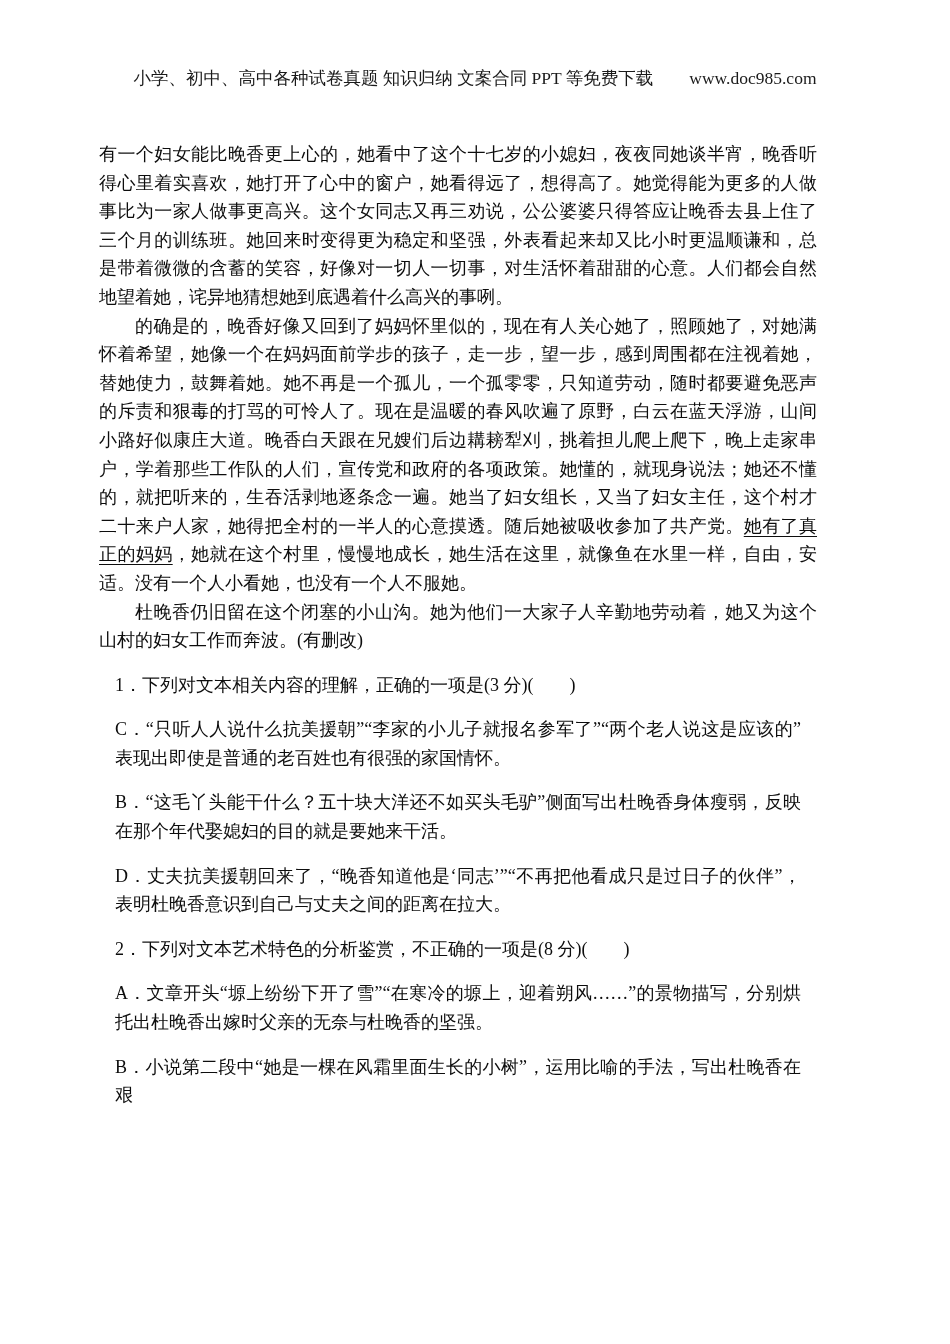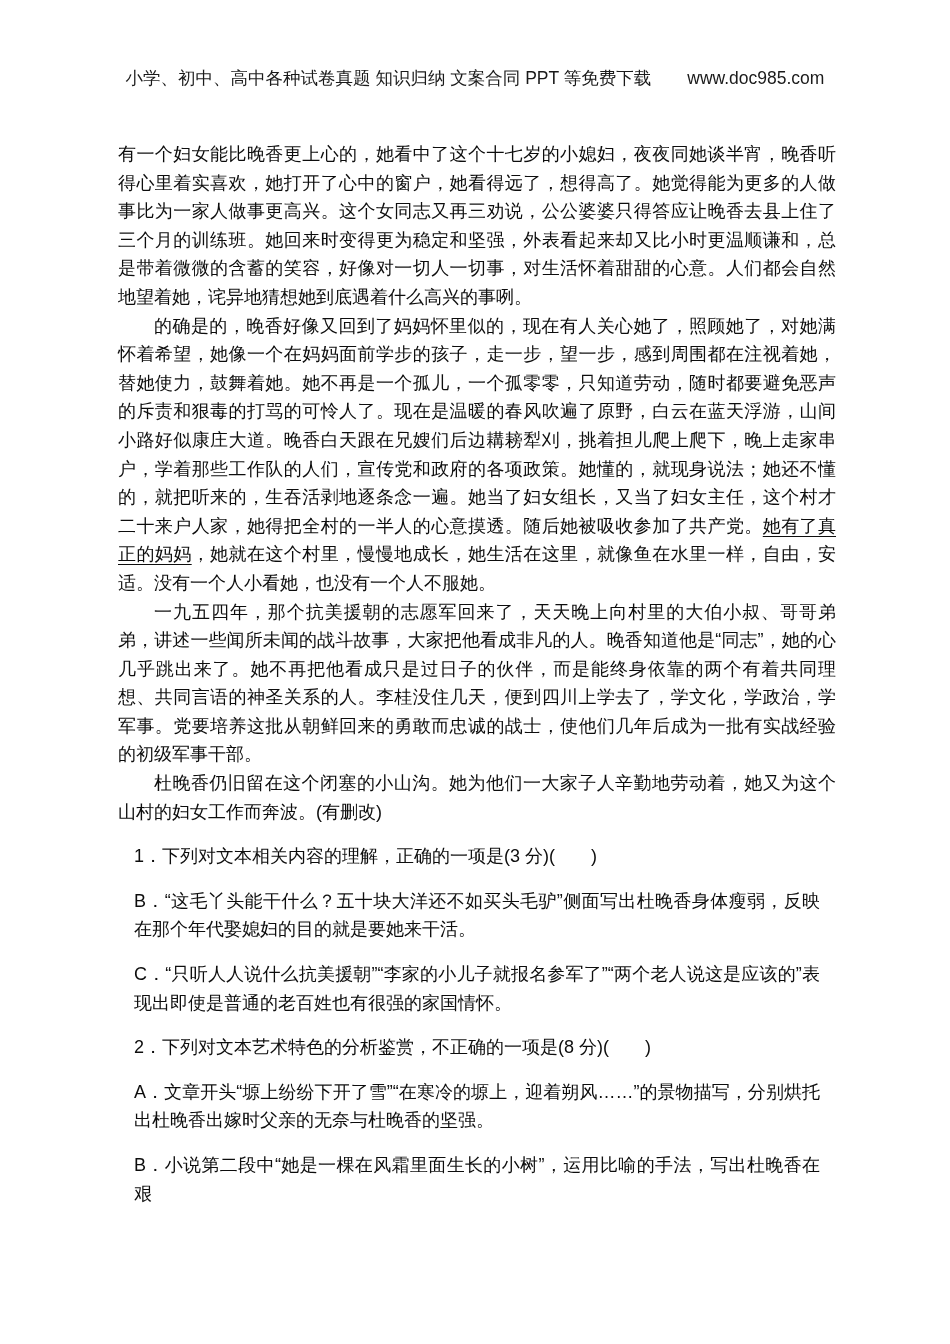--- a/index.html
+++ b/index.html
@@ -5,42 +5,42 @@
   html, body {
     margin: 0;
     padding: 0;
     background: #ffffff;
   }
   .page {
     position: relative;
     width: 950px;
     height: 1344px;
     background: #ffffff;
-    font-family: Liberation Sans, sans-serif;
+    font-family: Liberation Serif, serif;
     color: #111111;
     overflow: hidden;
   }
   .doc-header {
     position: absolute;
     top: 66px;
     left: 0;
     width: 100%;
     text-align: center;
     font-size: 17.5px;
     line-height: 24px;
     color: #1a1a1a;
     white-space: nowrap;
   }
   .doc-header .site-url {
     margin-left: 36px;
   }
   .content {
     position: absolute;
     top: 140px;
-    left: 118px;
+    left: 99px;
     width: 718px;
     font-size: 18px;
     line-height: 28.6px;
     text-align: justify;
     color: #0d0d0d;
   }
   .para {
     margin: 0;
   }
   .para.indent {
@@ -63,28 +63,28 @@
   <div class="doc-header">
     <span>小学、初中、高中各种试卷真题 知识归纳 文案合同 PPT 等免费下载</span><span class="site-url">www.doc985.com</span>
   </div>
 
   <div class="content">
 
     <p class="para"><span>有一个妇女能比晚香更上心的，她看中了这个十七岁的小媳妇，夜夜同她谈半宵，晚香听得心里着实喜欢，她打开了心中的窗户，她看得远了，想得高了。她觉得能为更多的人做事比为一家人做事更高兴。这个女同志又再三劝说，公公婆婆只得答应让晚香去县上住了三个月的训练班。她回来时变得更为稳定和坚强，外表看起来却又比小时更温顺谦和，总是带着微微的含蓄的笑容，好像对一切人一切事，对生活怀着甜甜的心意。人们都会自然地望着她，诧异地猜想她到底遇着什么高兴的事咧。</span></p>
 
     <p class="para indent"><span>的确是的，晚香好像又回到了妈妈怀里似的，现在有人关心她了，照顾她了，对她满怀着希望，她像一个在妈妈面前学步的孩子，走一步，望一步，感到周围都在注视着她，替她使力，鼓舞着她。她不再是一个孤儿，一个孤零零，只知道劳动，随时都要避免恶声的斥责和狠毒的打骂的可怜人了。现在是温暖的春风吹遍了原野，白云在蓝天浮游，山间小路好似康庄大道。晚香白天跟在兄嫂们后边耩耪犁刈，挑着担儿爬上爬下，晚上走家串户，学着那些工作队的人们，宣传党和政府的各项政策。她懂的，就现身说法；她还不懂的，就把听来的，生吞活剥地逐条念一遍。她当了妇女组长，又当了妇女主任，这个村才二十来户人家，她得把全村的一半人的心意摸透。随后她被吸收参加了共产党。</span><span class="underlined">她有了真正的妈妈</span><span>，她就在这个村里，慢慢地成长，她生活在这里，就像鱼在水里一样，自由，安适。没有一个人小看她，也没有一个人不服她。</span></p>
 
-    <p class="para indent"><span>一九五四年，那个抗美援朝的志愿军回来了，天天晚上向村里的大伯小叔、哥哥弟弟，讲述一些闻所未闻的战斗故事，大家把他看成非凡的人。晚香知道他是“同志”，她的心几乎跳出来了。她不再把他看成只是过日子的伙伴，而是能终身依靠的两个有着共同理想、共同言语的神圣关系的人。李桂没住几天，便到四川上学去了，学文化，学政治，学军事。党要培养这批从朝鲜回来的勇敢而忠诚的战士，使他们几年后成为一批有实战经验的初级军事干部。</span></p>
 
     <p class="para indent"><span>杜晚香仍旧留在这个闭塞的小山沟。她为他们一大家子人辛勤地劳动着，她又为这个山村的妇女工作而奔波。</span><span>(有删改)</span></p>
 
     <div>
       <p class="q-stem">1．下列对文本相关内容的理解，正确的一项是(3 分)(　　)</p>
+      <p class="q-option">C．“只听人人说什么抗美援朝”“李家的小儿子就报名参军了”“两个老人说这是应该的”表现出即使是普通的老百姓也有很强的家国情怀。</p>
       <p class="q-option">B．“这毛丫头能干什么？五十块大洋还不如买头毛驴”侧面写出杜晚香身体瘦弱，反映在那个年代娶媳妇的目的就是要她来干活。</p>
-      <p class="q-option">C．“只听人人说什么抗美援朝”“李家的小儿子就报名参军了”“两个老人说这是应该的”表现出即使是普通的老百姓也有很强的家国情怀。</p>
+      <p class="q-option">D．丈夫抗美援朝回来了，“晚香知道他是‘同志’”“不再把他看成只是过日子的伙伴”，表明杜晚香意识到自己与丈夫之间的距离在拉大。</p>
     </div>
 
     <div>
       <p class="q-stem">2．下列对文本艺术特色的分析鉴赏，不正确的一项是(8 分)(　　)</p>
       <p class="q-option">A．文章开头“塬上纷纷下开了雪”“在寒冷的塬上，迎着朔风……”的景物描写，分别烘托出杜晚香出嫁时父亲的无奈与杜晚香的坚强。</p>
       <p class="q-option">B．小说第二段中“她是一棵在风霜里面生长的小树”，运用比喻的手法，写出杜晚香在艰</p>
     </div>
 
   </div>
 

